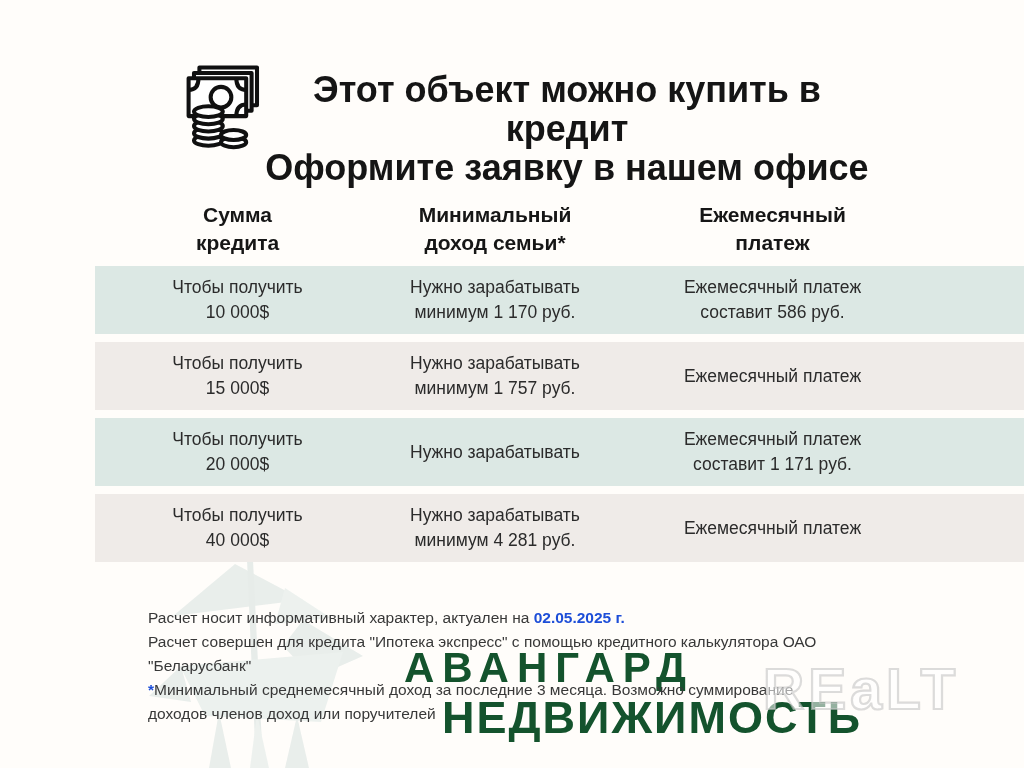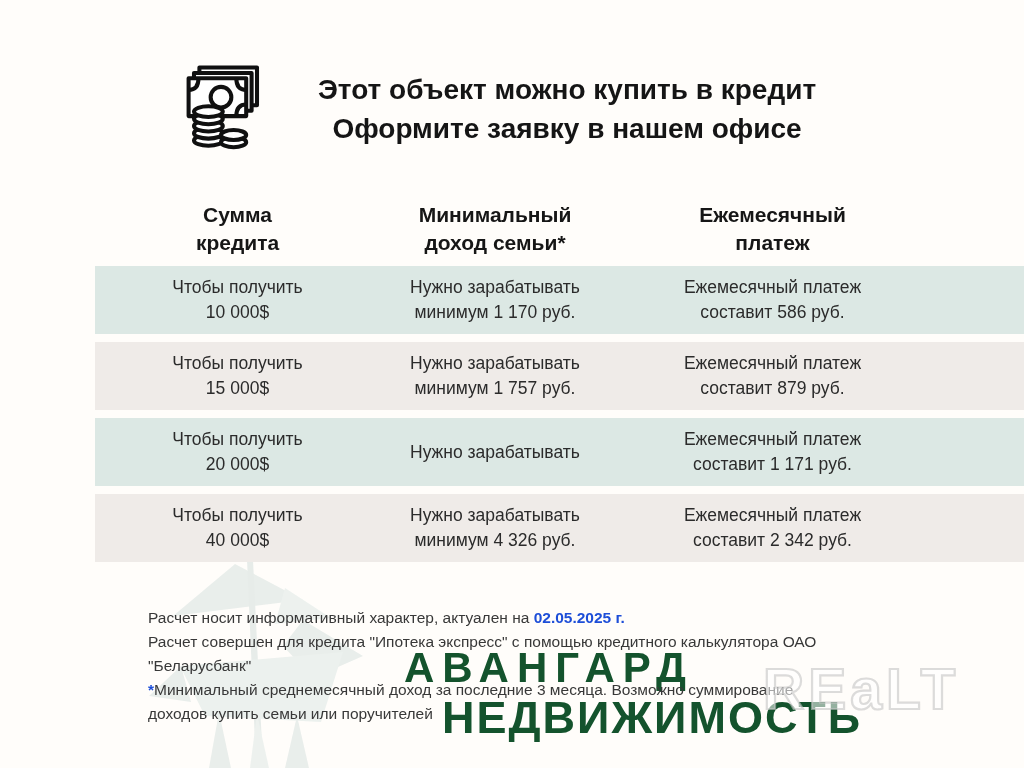--- a/index.html
+++ b/index.html
@@ -16,21 +16,21 @@
   .wm-realt{
     position:absolute;left:763px;top:656px;z-index:3;
     font-size:57px;font-weight:bold;letter-spacing:4px;white-space:nowrap;
     color:rgba(255,255,255,0.55);
     -webkit-text-stroke:2.2px rgba(196,196,196,0.6);
   }
   
   .header-icon{position:absolute;left:176px;top:62px;width:90px;height:92px;z-index:1;}
   .page-title{
     position:absolute;left:250px;top:70px;width:634px;z-index:1;
-    text-align:center;font-size:28px;font-weight:bold;color:#151515;line-height:39px;
+    text-align:center;font-size:36px;font-weight:bold;color:#151515;line-height:39px;
   }
   
   .thead{
     position:absolute;left:95px;top:201px;width:840px;z-index:1;
     display:grid;grid-template-columns:285px 230px 325px;
   }
   .hcell{text-align:center;font-size:21px;font-weight:bold;color:#161616;line-height:28px;}
   .trow{
     position:absolute;left:95px;width:984px;height:68px;z-index:1;
     display:grid;grid-template-columns:285px 230px 325px;align-items:center;
@@ -128,21 +128,20 @@
   <div class="cell">
     <div>Чтобы получить</div>
     <div>15 000$</div>
   </div>
   <div class="cell">
     <div>Нужно зарабатывать</div>
     <div>минимум 1 757 руб.</div>
   </div>
   <div class="cell">
     <div>Ежемесячный платеж</div>
-    <div>составит 879 руб.</div>
   </div>
 </div>
 
 <div class="trow teal row-3">
   <div class="cell">
     <div>Чтобы получить</div>
     <div>20 000$</div>
   </div>
   <div class="cell">
     <div>Нужно зарабатывать</div>
@@ -153,27 +152,26 @@
   </div>
 </div>
 
 <div class="trow gray row-4">
   <div class="cell">
     <div>Чтобы получить</div>
     <div>40 000$</div>
   </div>
   <div class="cell">
     <div>Нужно зарабатывать</div>
-    <div>минимум 4 326 руб.</div>
+    <div>минимум 4 281 руб.</div>
   </div>
   <div class="cell">
     <div>Ежемесячный платеж</div>
-    <div>составит 2 342 руб.</div>
   </div>
 </div>
 
 <div class="footnotes">
   <div><span>Расчет носит информативный характер, актуален на </span><b>02.05.2025 г.</b></div>
   <div>Расчет совершен для кредита "Ипотека экспресс" с помощью кредитного калькулятора ОАО</div>
   <div>"Беларусбанк"</div>
   <div><b>*</b><span>Минимальный среднемесячный доход за последние 3 месяца. Возможно суммирование</span></div>
-  <div>доходов купить семьи или поручителей</div>
+  <div>доходов членов доход или поручителей</div>
 </div>
 
 </body></html>

